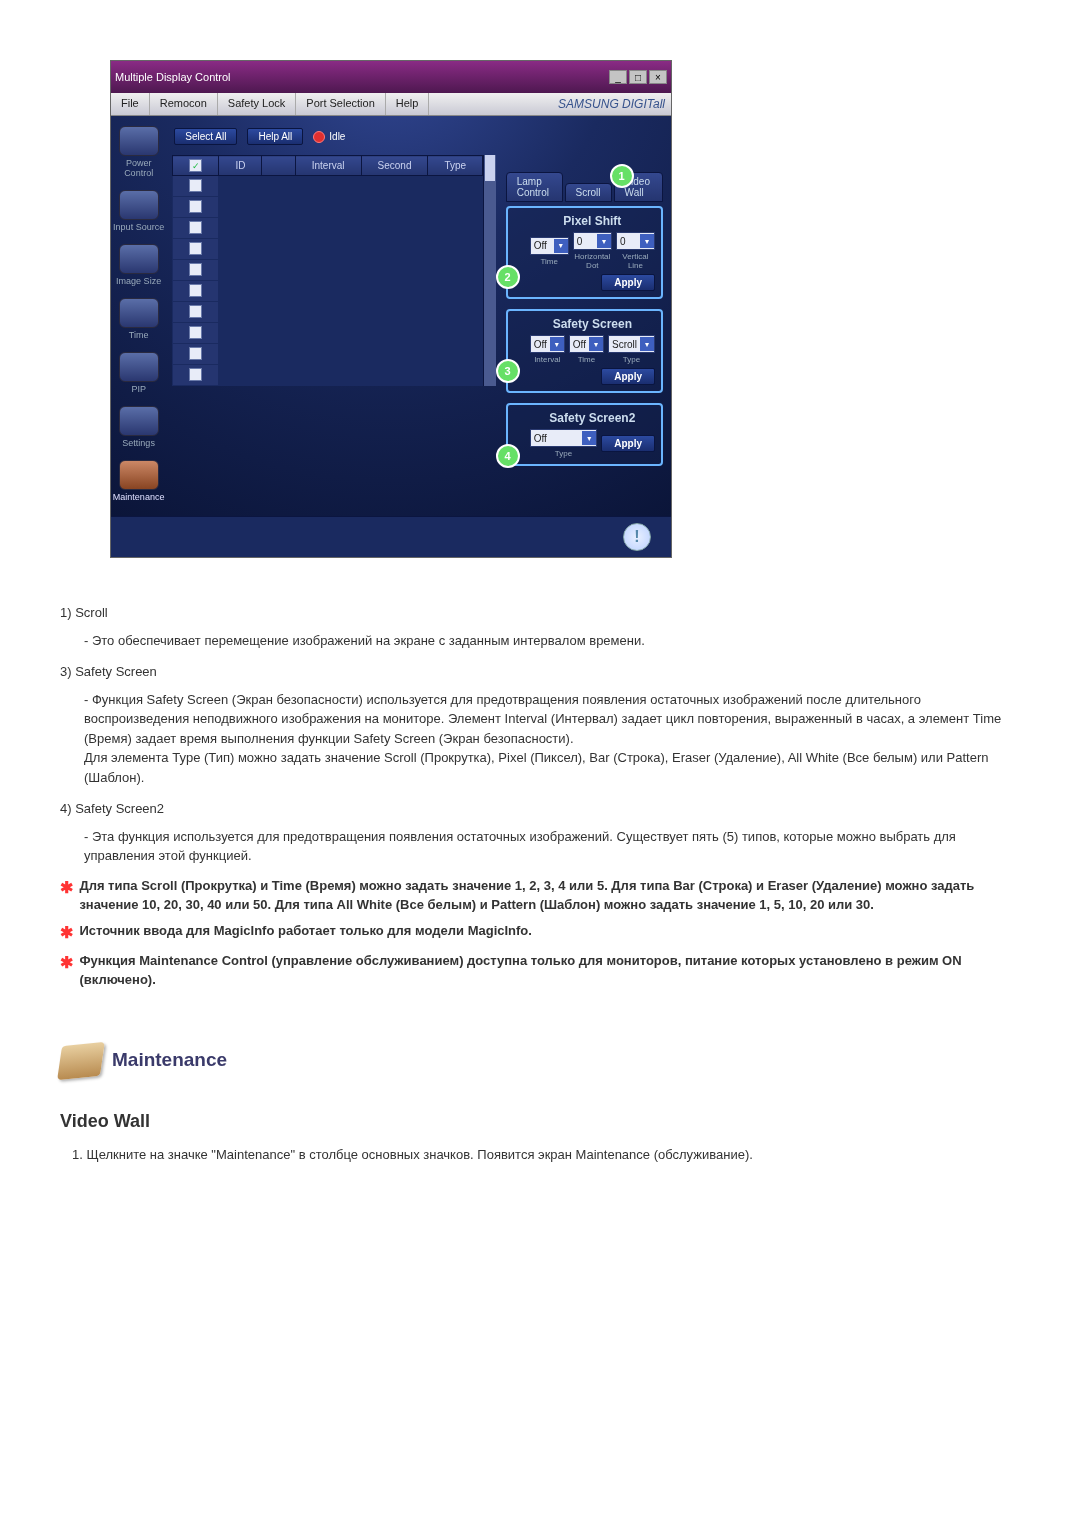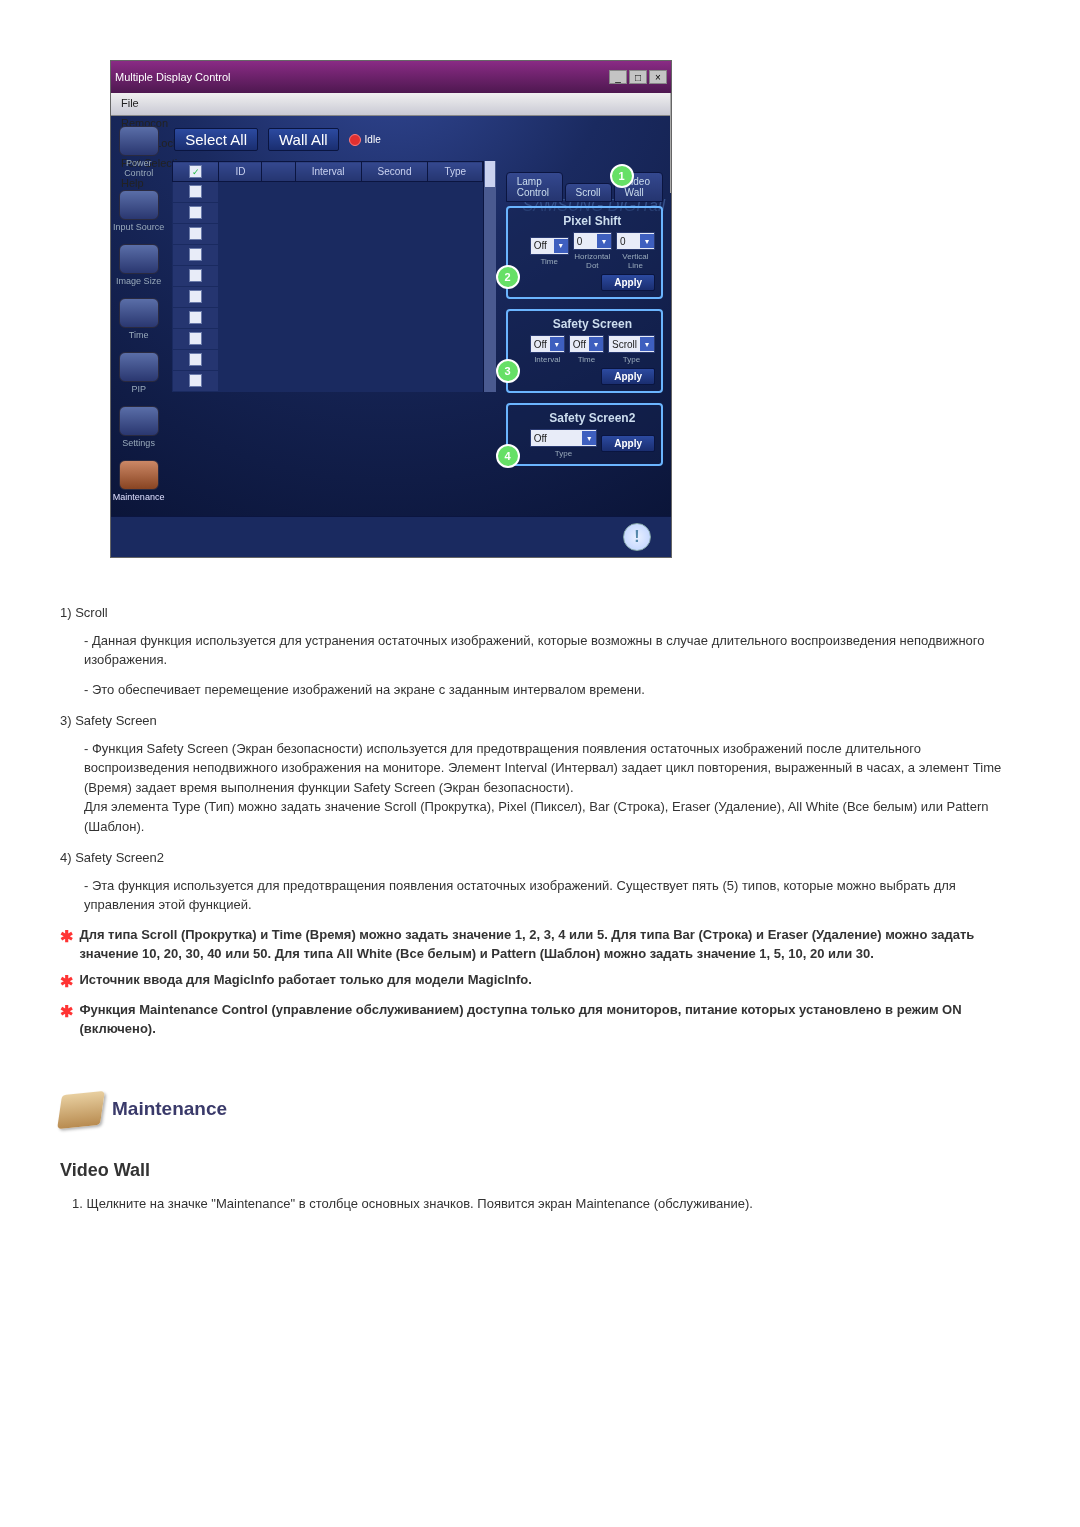--- a/index.html
+++ b/index.html
@@ -40,32 +40,31 @@
     display: flex; align-items: center; justify-content: center;
     font-size: 10px; color: #000;
   }
   .menubar {
     display: flex;
     background: linear-gradient(#f0f0f0,#c9c9d4);
     height: 22px;
     font-size: 11px;
     color: #222;
     border-bottom: 1px solid #888;
-    flex-direction: column;
   }
   .menubar .mi {
     padding: 4px 10px;
     border-right: 1px solid #aaa;
   }
   .menubar .brand {
     margin-left: auto;
     padding: 4px 6px;
     color: #36528c;
     font-style: italic;
-    font-size: 16px;
+    font-size: 12px;
   }
   .workspace {
     display: flex;
     background: radial-gradient(circle at 50% -20%, #344a99 0%, #1a2a60 40%, #0b1539 100%);
     min-height: 350px;
   }
   .sidebar {
     width: 88px;
     padding: 6px 0;
   }
@@ -85,21 +84,21 @@
   .side-icon.maint { background: linear-gradient(#c86,#842); }
   .mid {
     flex: 1;
     padding: 8px 6px 6px 6px;
   }
   .topbar {
     display: flex; align-items: center; gap: 10px;
     padding: 4px 2px 10px 2px;
   }
   .pill {
-    color: #fff; font-size: 15px;
+    color: #fff; font-size: 10px;
     background: linear-gradient(#2c4aa0,#1a2e70);
     padding: 2px 10px;
     border-radius: 2px;
     border: 1px solid #0a1540;
   }
   .idle { display:flex; align-items:center; gap:4px; color:#fff; font-size:10px;}
   .idle .dot { width:10px;height:10px;border-radius:50%;background:#e03030;border:1px solid #ff7a7a;}
   .grid {
     width: 100%;
     border-collapse: collapse;
@@ -272,21 +271,21 @@
           </div>
         <div class="side-item active">
             <div class="side-icon maint"></div>
             <div>Maintenance</div>
           </div>
       </div>
 
       <div class="mid">
         <div class="topbar">
           <div class="pill">Select All</div>
-          <div class="pill">Wall All</div>
+          <div class="pill">Help All</div>
           <div class="idle">
             <span class="dot"></span>
             <span>Idle</span>
           </div>
         </div>
         <div style="display:flex;">
           <table class="grid">
             <tbody>
                 <tr>
               <th style="width:18px"><span class="chkbox checked"></span></th>
@@ -467,21 +466,20 @@
       </div>
     </div>
 
     <div class="footer-bar">
       <div class="info-ic">!</div>
     </div>
   </div>
 
   <div class="body-text">
     <div class="list-1"><span class="list-lbl">1)  Scroll</span></div>
-    <div class="list-desc">-  Данная функция используется для устранения остаточных изображений, которые возможны в случае длительного воспроизведения неподвижного изображения.</div>
 
     <div class="list-desc">-  Это обеспечивает перемещение изображений на экране с заданным интервалом времени.</div>
 
     <div class="list-1"><span class="list-lbl">3)  Safety Screen</span></div>
     <div class="list-desc" style="white-space:pre-line">-  Функция Safety Screen (Экран безопасности) используется для предотвращения появления остаточных изображений после длительного воспроизведения неподвижного изображения на мониторе. Элемент Interval (Интервал) задает цикл повторения, выраженный в часах, а элемент Time (Время) задает время выполнения функции Safety Screen (Экран безопасности).
 Для элемента Type (Тип) можно задать значение Scroll (Прокрутка), Pixel (Пиксел), Bar (Строка), Eraser (Удаление), All White (Все белым) или Pattern (Шаблон).</div>
 
     <div class="list-1"><span class="list-lbl">4)  Safety Screen2</span></div>
     <div class="list-desc">-  Эта функция используется для предотвращения появления остаточных изображений. Существует пять (5) типов, которые можно выбрать для управления этой функцией.</div>
 

